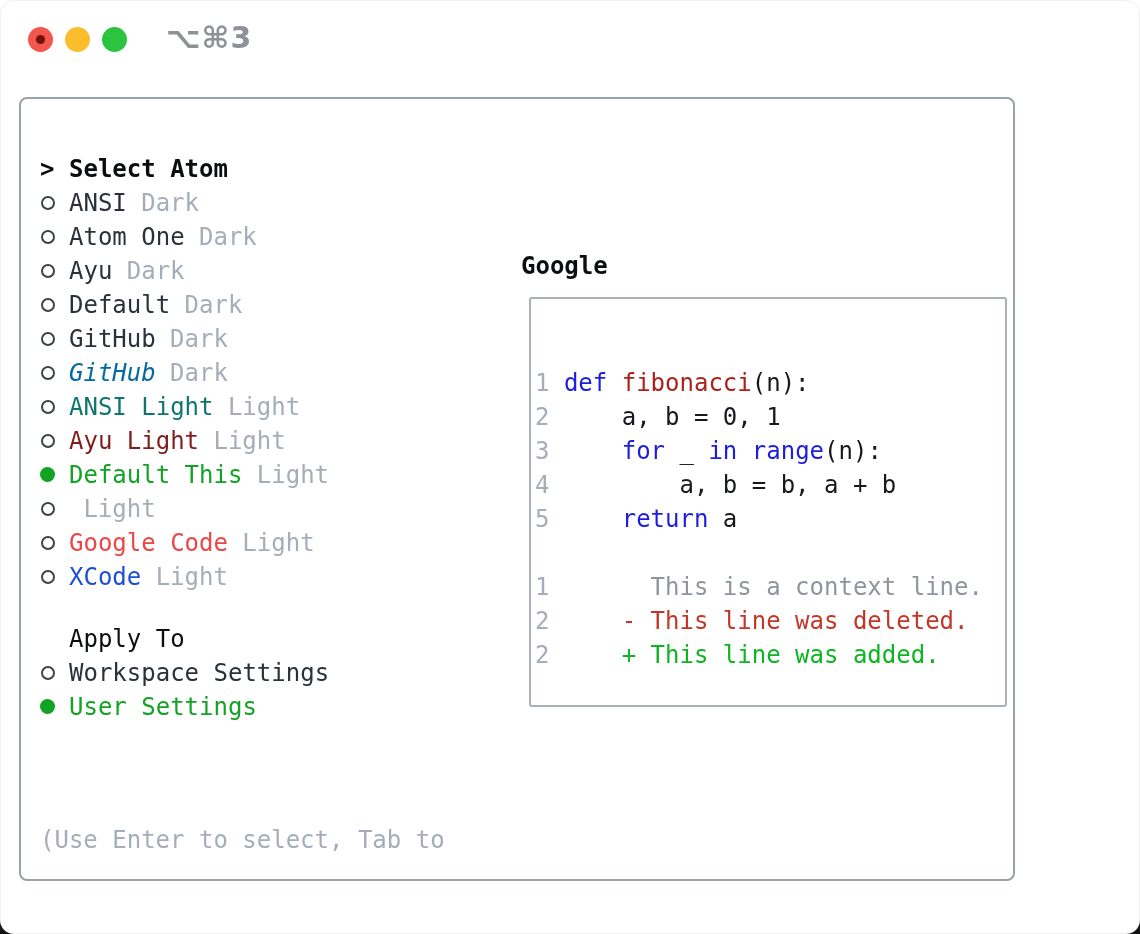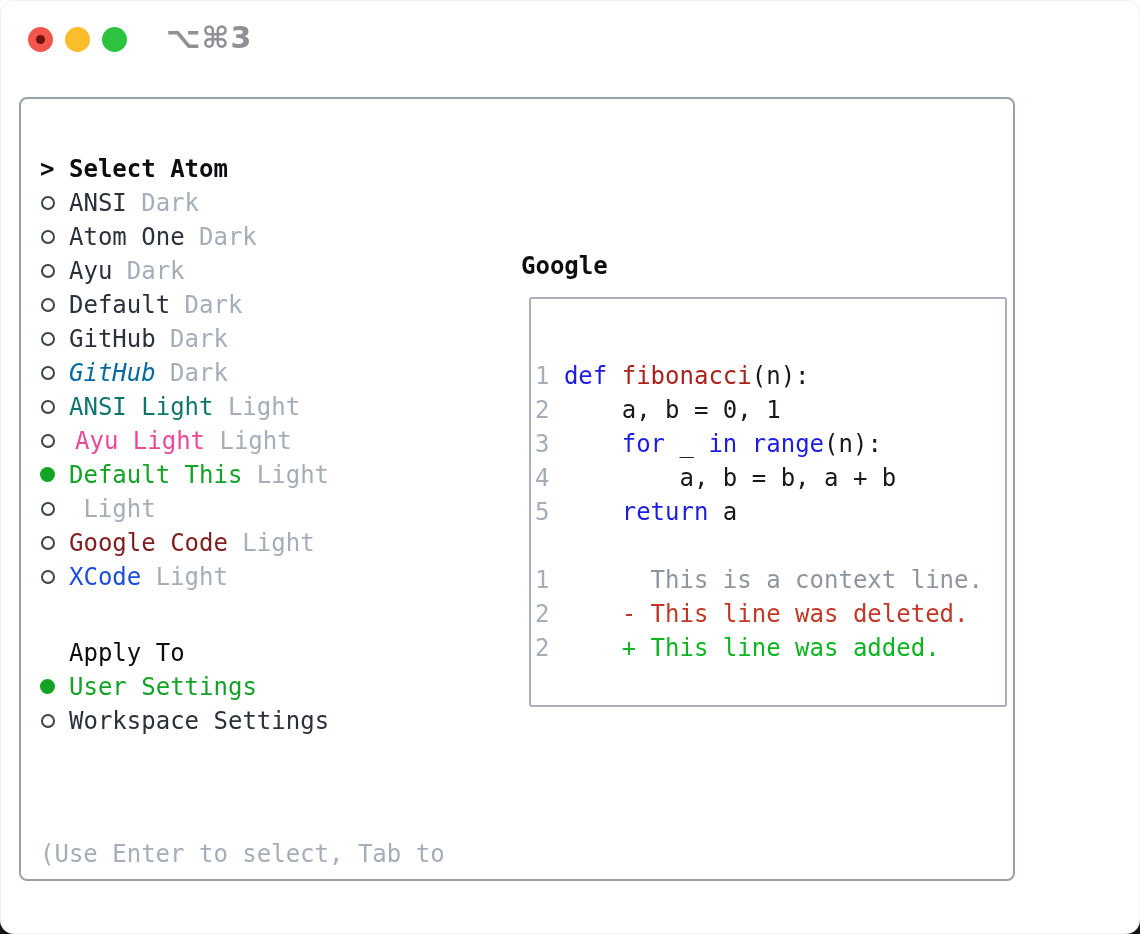--- a/index.html
+++ b/index.html
@@ -30,30 +30,30 @@
     border:2px solid #99a1ab;border-radius:8px;box-sizing:border-box;background:#fff;
   }
   .menu{position:absolute;left:19px;top:53px;font-size:24px;line-height:34px;color:#2b313a;}
   .row{display:flex;height:34px;align-items:center;white-space:pre;}
   .marker{display:inline-block;width:29px;height:34px;position:relative;flex:0 0 29px;}
   .marker .ring{position:absolute;left:1px;top:10px;width:10px;height:10px;border:2px solid #3c434b;border-radius:50%;}
   .marker .dot{position:absolute;left:0;top:9px;width:15px;height:15px;border-radius:50%;}
   .prompt{font-weight:700;color:#0b0d10;}
   .menu-title{font-weight:700;color:#0b0d10;}
   .variant{margin-left:14.4px;text-align:center;}
-  .apply-block{margin-top:42px;}
+  .apply-block{margin-top:28px;}
   .apply-title{color:#0b0d10;}
   .hint{margin-top:31px;white-space:pre;}
   
   .preview-title{position:absolute;left:500px;top:150px;height:34px;line-height:34px;font-size:24px;font-weight:700;color:#0b0d10;}
   .preview-box{
     position:absolute;left:508px;top:198px;width:478px;height:410px;
     border:2px solid #a9b0ba;border-radius:3px;box-sizing:border-box;background:#fff;
   }
-  .code{position:absolute;left:4px;top:60px;font-size:24px;line-height:34px;white-space:pre;}
+  .code{position:absolute;left:4px;top:67px;font-size:24px;line-height:34px;white-space:pre;}
   .code-line{height:34px;}
 </style>
 </head>
 <body>
 
 <div class="window">
 
   <div class="titlebar">
     <div class="tl tl-close">
       <div class="inner"></div>
@@ -71,34 +71,34 @@
       </div>
 
       <div id="theme-list">
           <div class="row"><span class="marker"><span class="ring"></span></span><span style="color: rgb(43, 49, 58);">ANSI</span><span class="variant" style="color: rgb(164, 173, 184);">Dark</span></div>
           <div class="row"><span class="marker"><span class="ring"></span></span><span style="color: rgb(43, 49, 58);">Atom One</span><span class="variant" style="color: rgb(164, 173, 184);">Dark</span></div>
           <div class="row"><span class="marker"><span class="ring"></span></span><span style="color: rgb(43, 49, 58);">Ayu</span><span class="variant" style="color: rgb(164, 173, 184);">Dark</span></div>
           <div class="row"><span class="marker"><span class="ring"></span></span><span style="color: rgb(43, 49, 58);">Default</span><span class="variant" style="color: rgb(164, 173, 184);">Dark</span></div>
           <div class="row"><span class="marker"><span class="ring"></span></span><span style="color: rgb(43, 49, 58);">GitHub</span><span class="variant" style="color: rgb(164, 173, 184);">Dark</span></div>
           <div class="row"><span class="marker"><span class="ring"></span></span><span style="color: #0369a1; font-style: italic;">GitHub</span><span class="variant" style="color: rgb(164, 173, 184);">Dark</span></div>
           <div class="row"><span class="marker"><span class="ring"></span></span><span style="color: #0f766e;">ANSI Light</span><span class="variant" style="color: rgb(164, 173, 184);">Light</span></div>
-          <div class="row"><span class="marker"><span class="ring"></span></span><span style="color: #ec4899; margin-left: 6px;">Ayu Light</span><span class="variant" style="color: rgb(164, 173, 184);">Light</span></div>
+          <div class="row"><span class="marker"><span class="ring"></span></span><span style="color: #7f1d1d;">Ayu Light</span><span class="variant" style="color: rgb(164, 173, 184);">Light</span></div>
           <div class="row"><span class="marker"><span class="dot" style="background: rgb(18, 163, 37);"></span></span><span style="color: rgb(18, 163, 37);">Default This</span><span class="variant" style="color: rgb(164, 173, 184);">Light</span></div>
           <div class="row"><span class="marker"><span class="ring"></span></span><span class="variant" style="color: rgb(164, 173, 184);">Light</span></div>
-          <div class="row"><span class="marker"><span class="ring"></span></span><span style="color: #7f1d1d;">Google Code</span><span class="variant" style="color: rgb(164, 173, 184);">Light</span></div>
+          <div class="row"><span class="marker"><span class="ring"></span></span><span style="color: #ef4444;">Google Code</span><span class="variant" style="color: rgb(164, 173, 184);">Light</span></div>
           <div class="row"><span class="marker"><span class="ring"></span></span><span style="color: #1d4ed8;">XCode</span><span class="variant" style="color: rgb(164, 173, 184);">Light</span></div>
         </div>
 
       <div class="apply-block">
         <div class="row">
           <span class="marker"></span><span class="apply-title">Apply To</span>
         </div>
         <div id="apply-list">
+            <div class="row"><span class="marker"><span class="ring"></span></span><span style="color: rgb(43, 49, 58);">Workspace Settings</span></div>
             <div class="row"><span class="marker"><span class="dot" style="background: rgb(18, 163, 37);"></span></span><span style="color: rgb(18, 163, 37);">User Settings</span></div>
-            <div class="row"><span class="marker"><span class="ring"></span></span><span style="color: rgb(43, 49, 58);">Workspace Settings</span></div>
           </div>
       </div>
 
       <div class="hint">
         <div style="color: rgb(164, 173, 184);">(Use Enter to select, Tab to</div>
         
       </div>
     </div>
 
     <div class="preview-title">Google</div>

